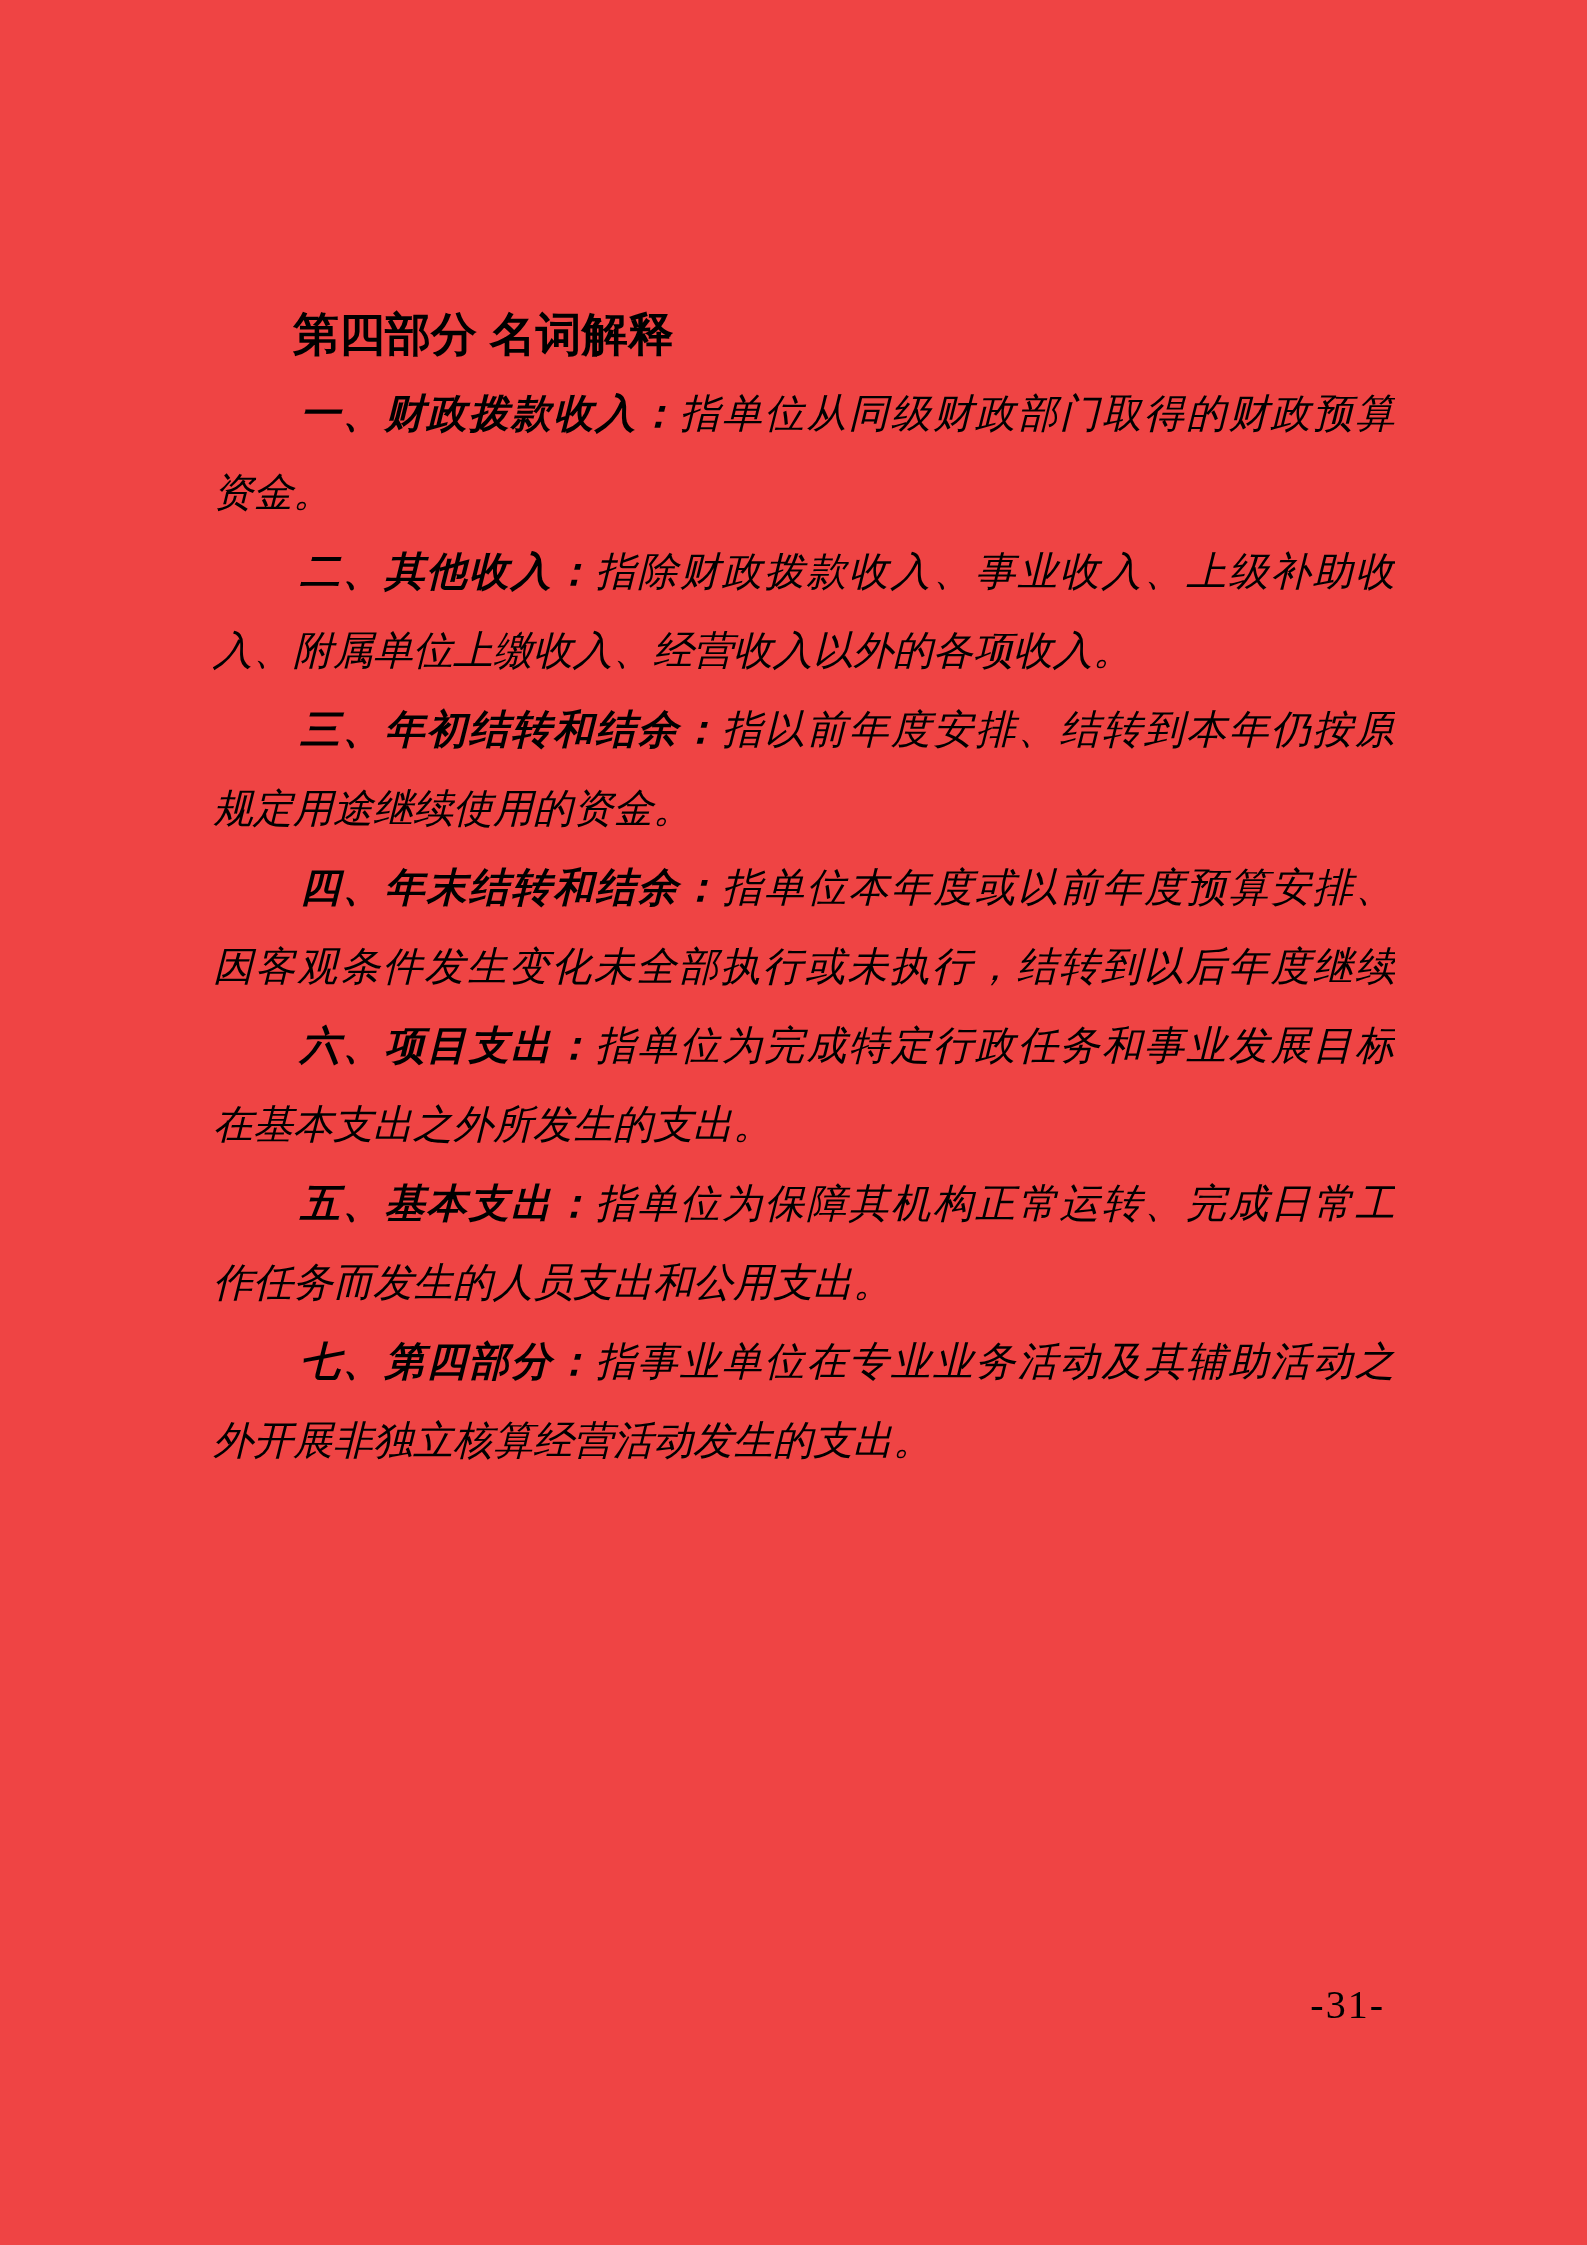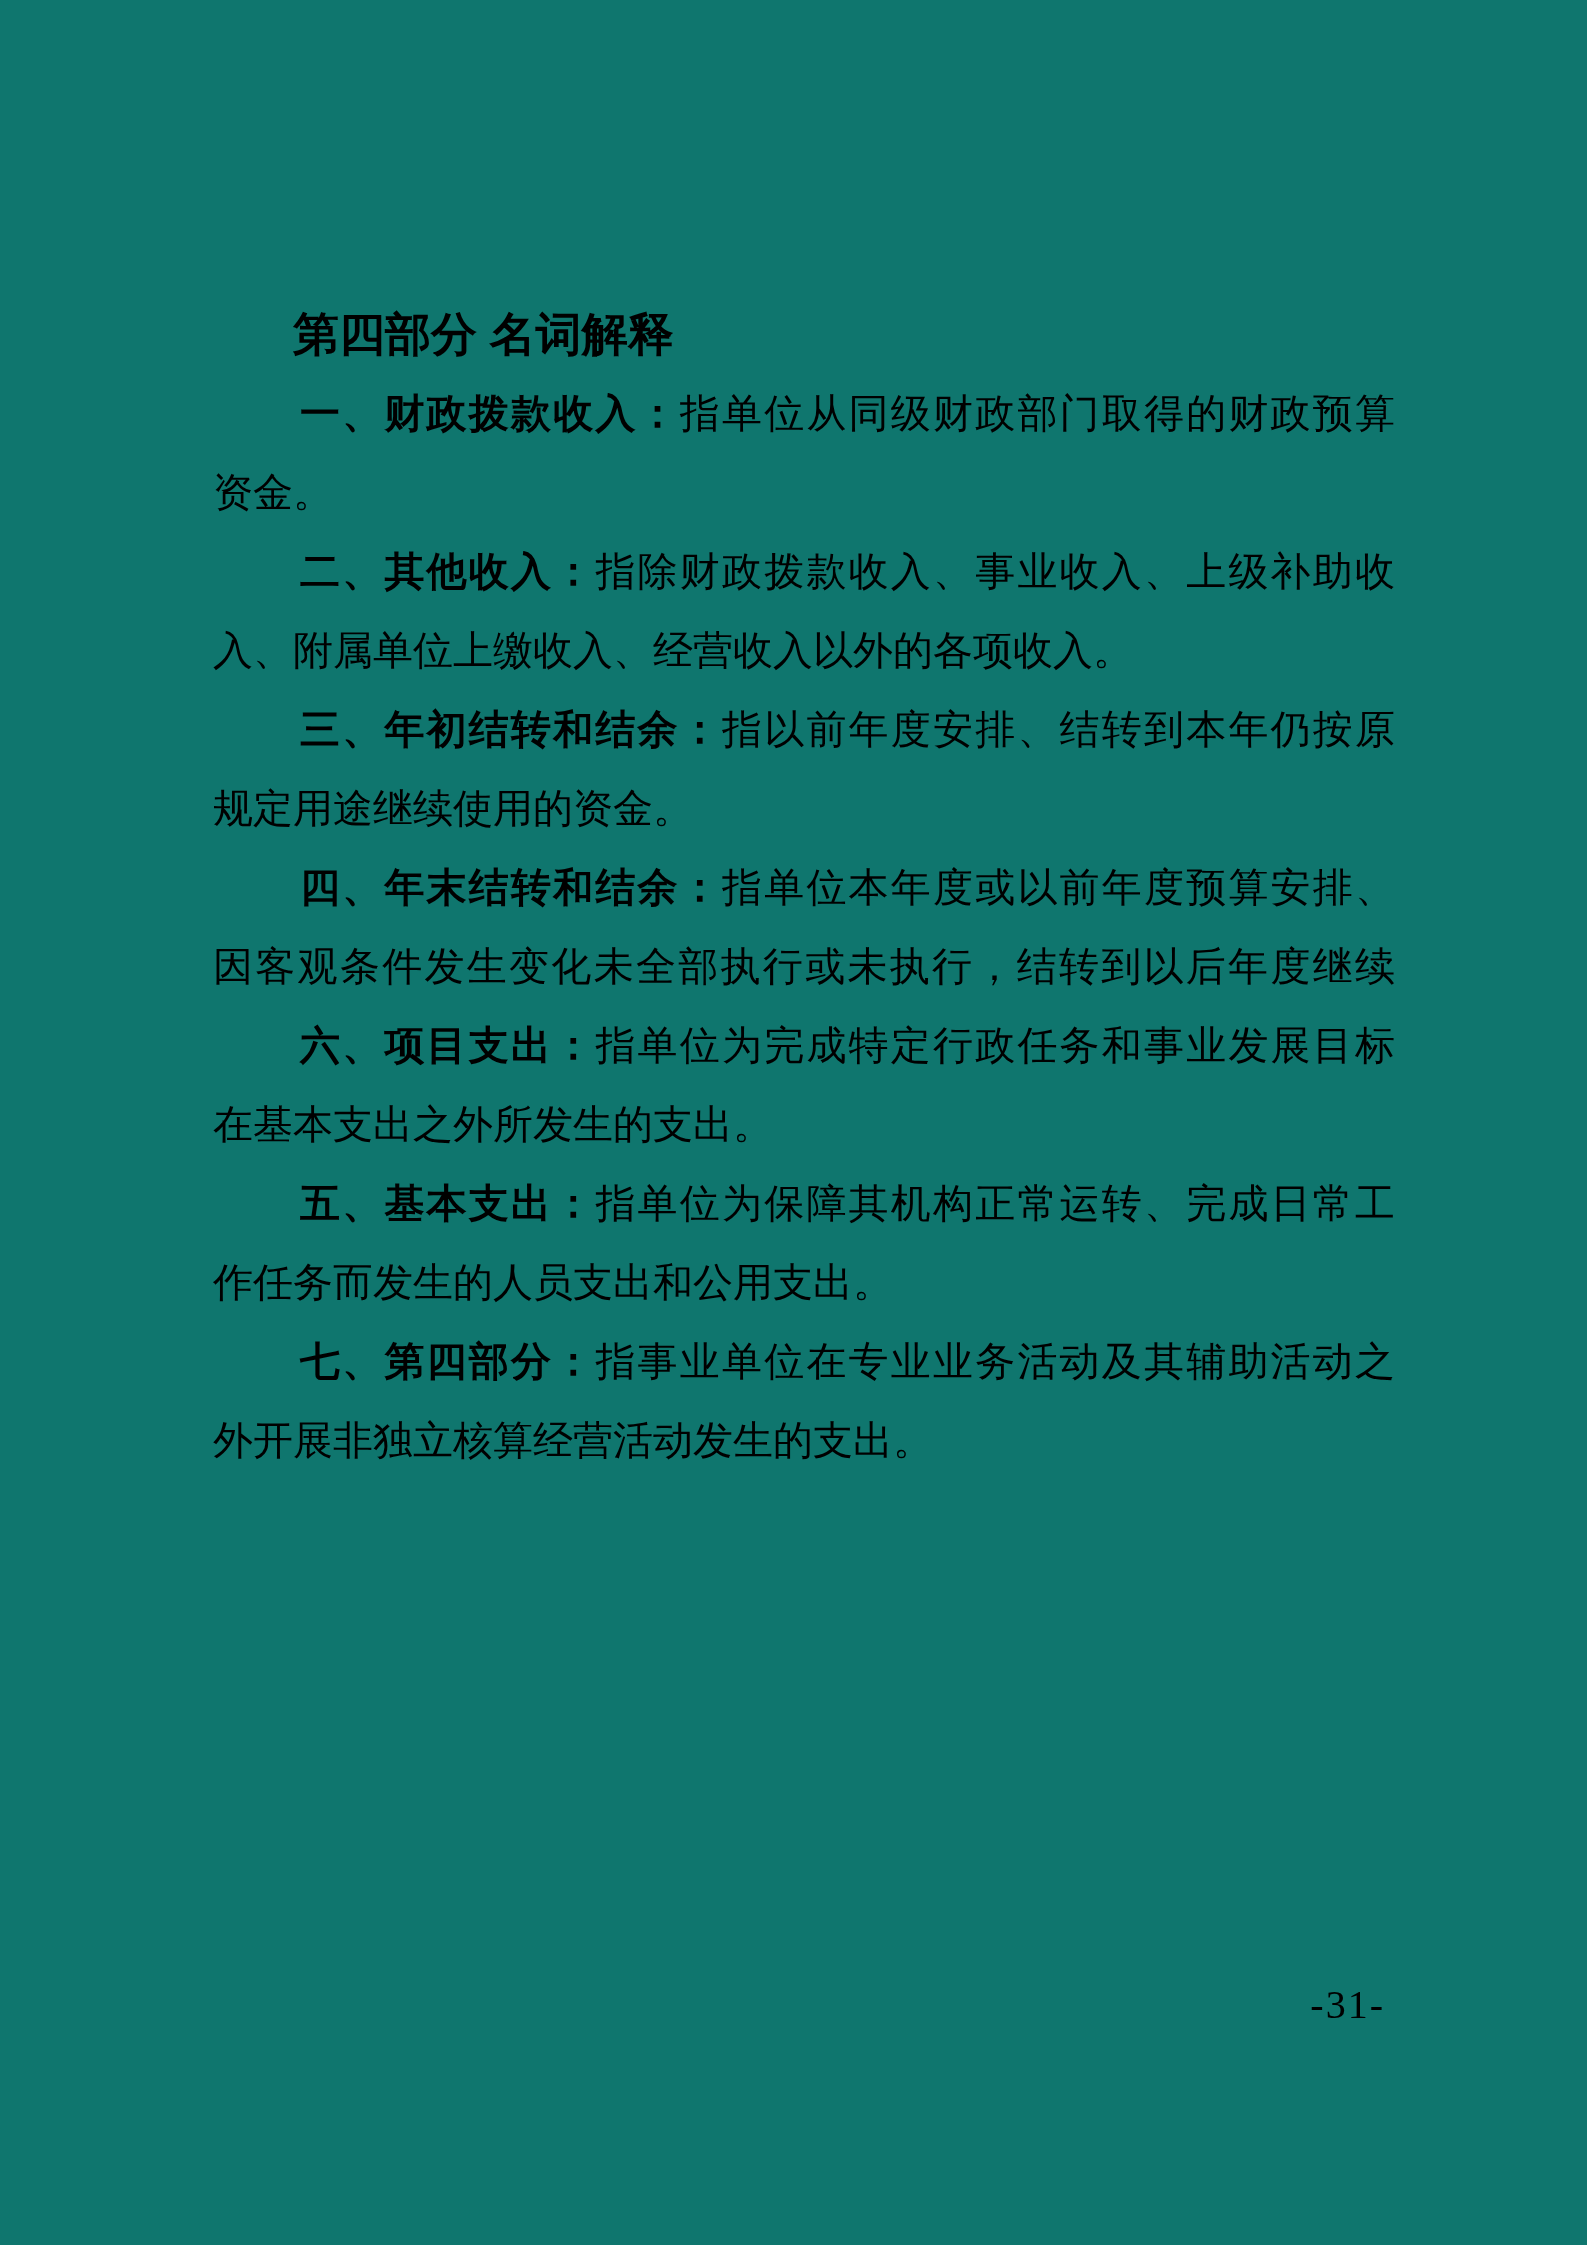--- a/index.html
+++ b/index.html
@@ -4,41 +4,42 @@
 <style>
   html, body {
     margin: 0;
     padding: 0;
     background: #ffffff;
   }
   .page {
     position: relative;
     width: 1587px;
     height: 2245px;
-    background: #0f766e;
+    background: #ef4444;
     overflow: hidden;
     font-family: "Liberation Serif", serif;
     color: #000000;
   }
   .content {
     position: absolute;
     left: 213px;
     top: 295px;
     width: 1182px;
   }
   .doc-title {
     font-family: "Liberation Sans", sans-serif;
     font-weight: 700;
     font-size: 46px;
     line-height: 79px;
     padding-left: 80px;
     white-space: nowrap;
   }
   .para {
     margin: 0;
+    font-style: italic;
   }
   .line {
     font-size: 40px;
     line-height: 79px;
     text-align: justify;
     text-align-last: justify;
     height: 79px;
     overflow: hidden;
   }
   .line.first {

